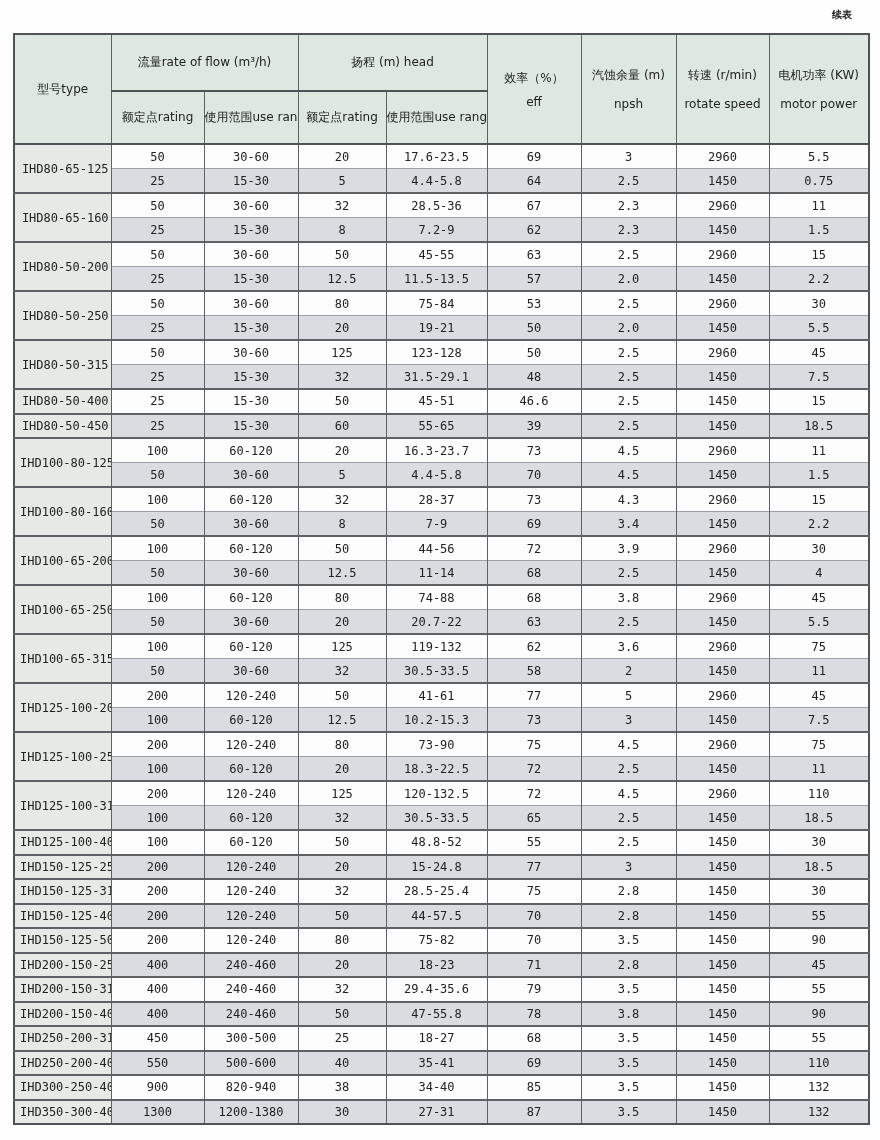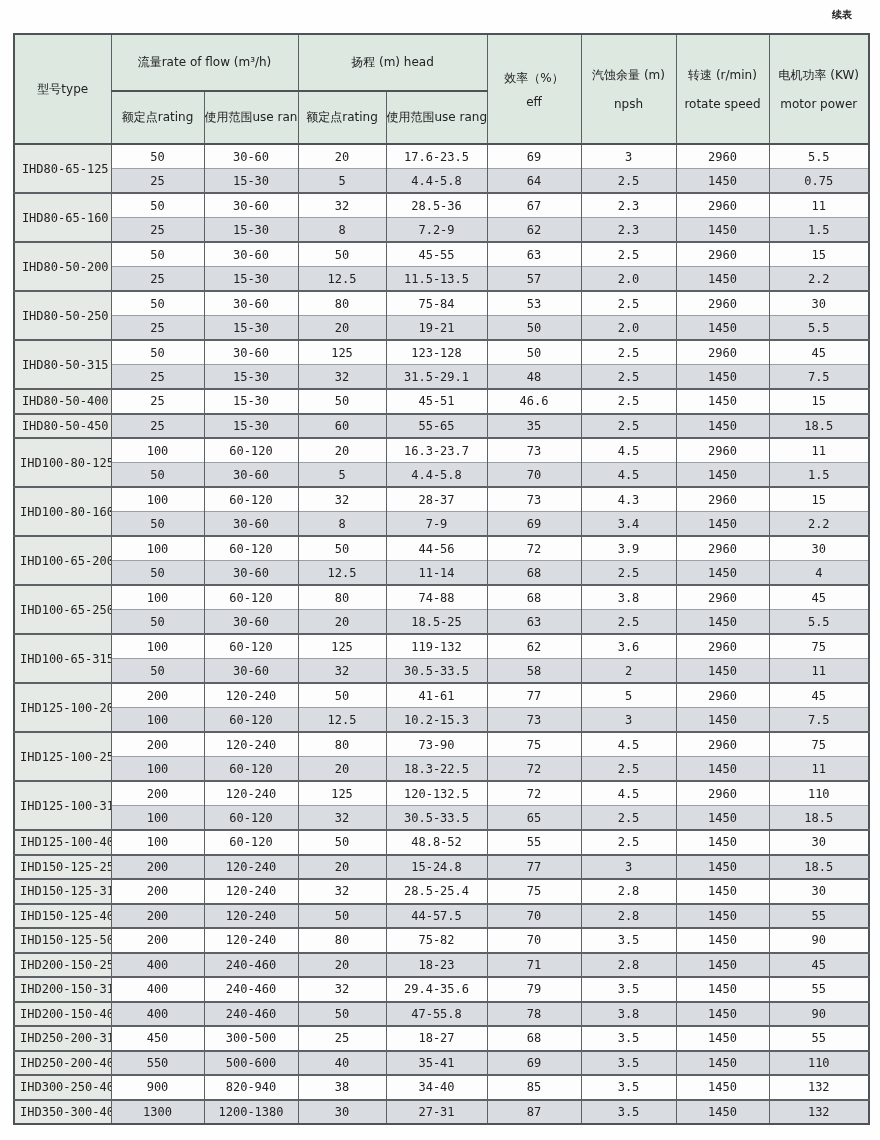--- a/index.html
+++ b/index.html
@@ -229,21 +229,21 @@
         <td>2.5</td>
         <td>1450</td>
         <td>15</td>
       </tr>
       <tr class="group-start g">
         <td class="model" rowspan="1">IHD80-50-450</td>
         <td>25</td>
         <td>15-30</td>
         <td>60</td>
         <td>55-65</td>
-        <td>35</td>
+        <td>39</td>
         <td>2.5</td>
         <td>1450</td>
         <td>18.5</td>
       </tr>
       <tr class="group-start w">
         <td class="model" rowspan="2">IHD100-80-125</td>
         <td>100</td>
         <td>60-120</td>
         <td>20</td>
         <td>16.3-23.7</td>
@@ -312,21 +312,21 @@
         <td>74-88</td>
         <td>68</td>
         <td>3.8</td>
         <td>2960</td>
         <td>45</td>
       </tr>
       <tr class="sub g">
         <td>50</td>
         <td>30-60</td>
         <td>20</td>
-        <td>18.5-25</td>
+        <td>20.7-22</td>
         <td>63</td>
         <td>2.5</td>
         <td>1450</td>
         <td>5.5</td>
       </tr>
       <tr class="group-start w">
         <td class="model" rowspan="2">IHD100-65-315</td>
         <td>100</td>
         <td>60-120</td>
         <td>125</td>

